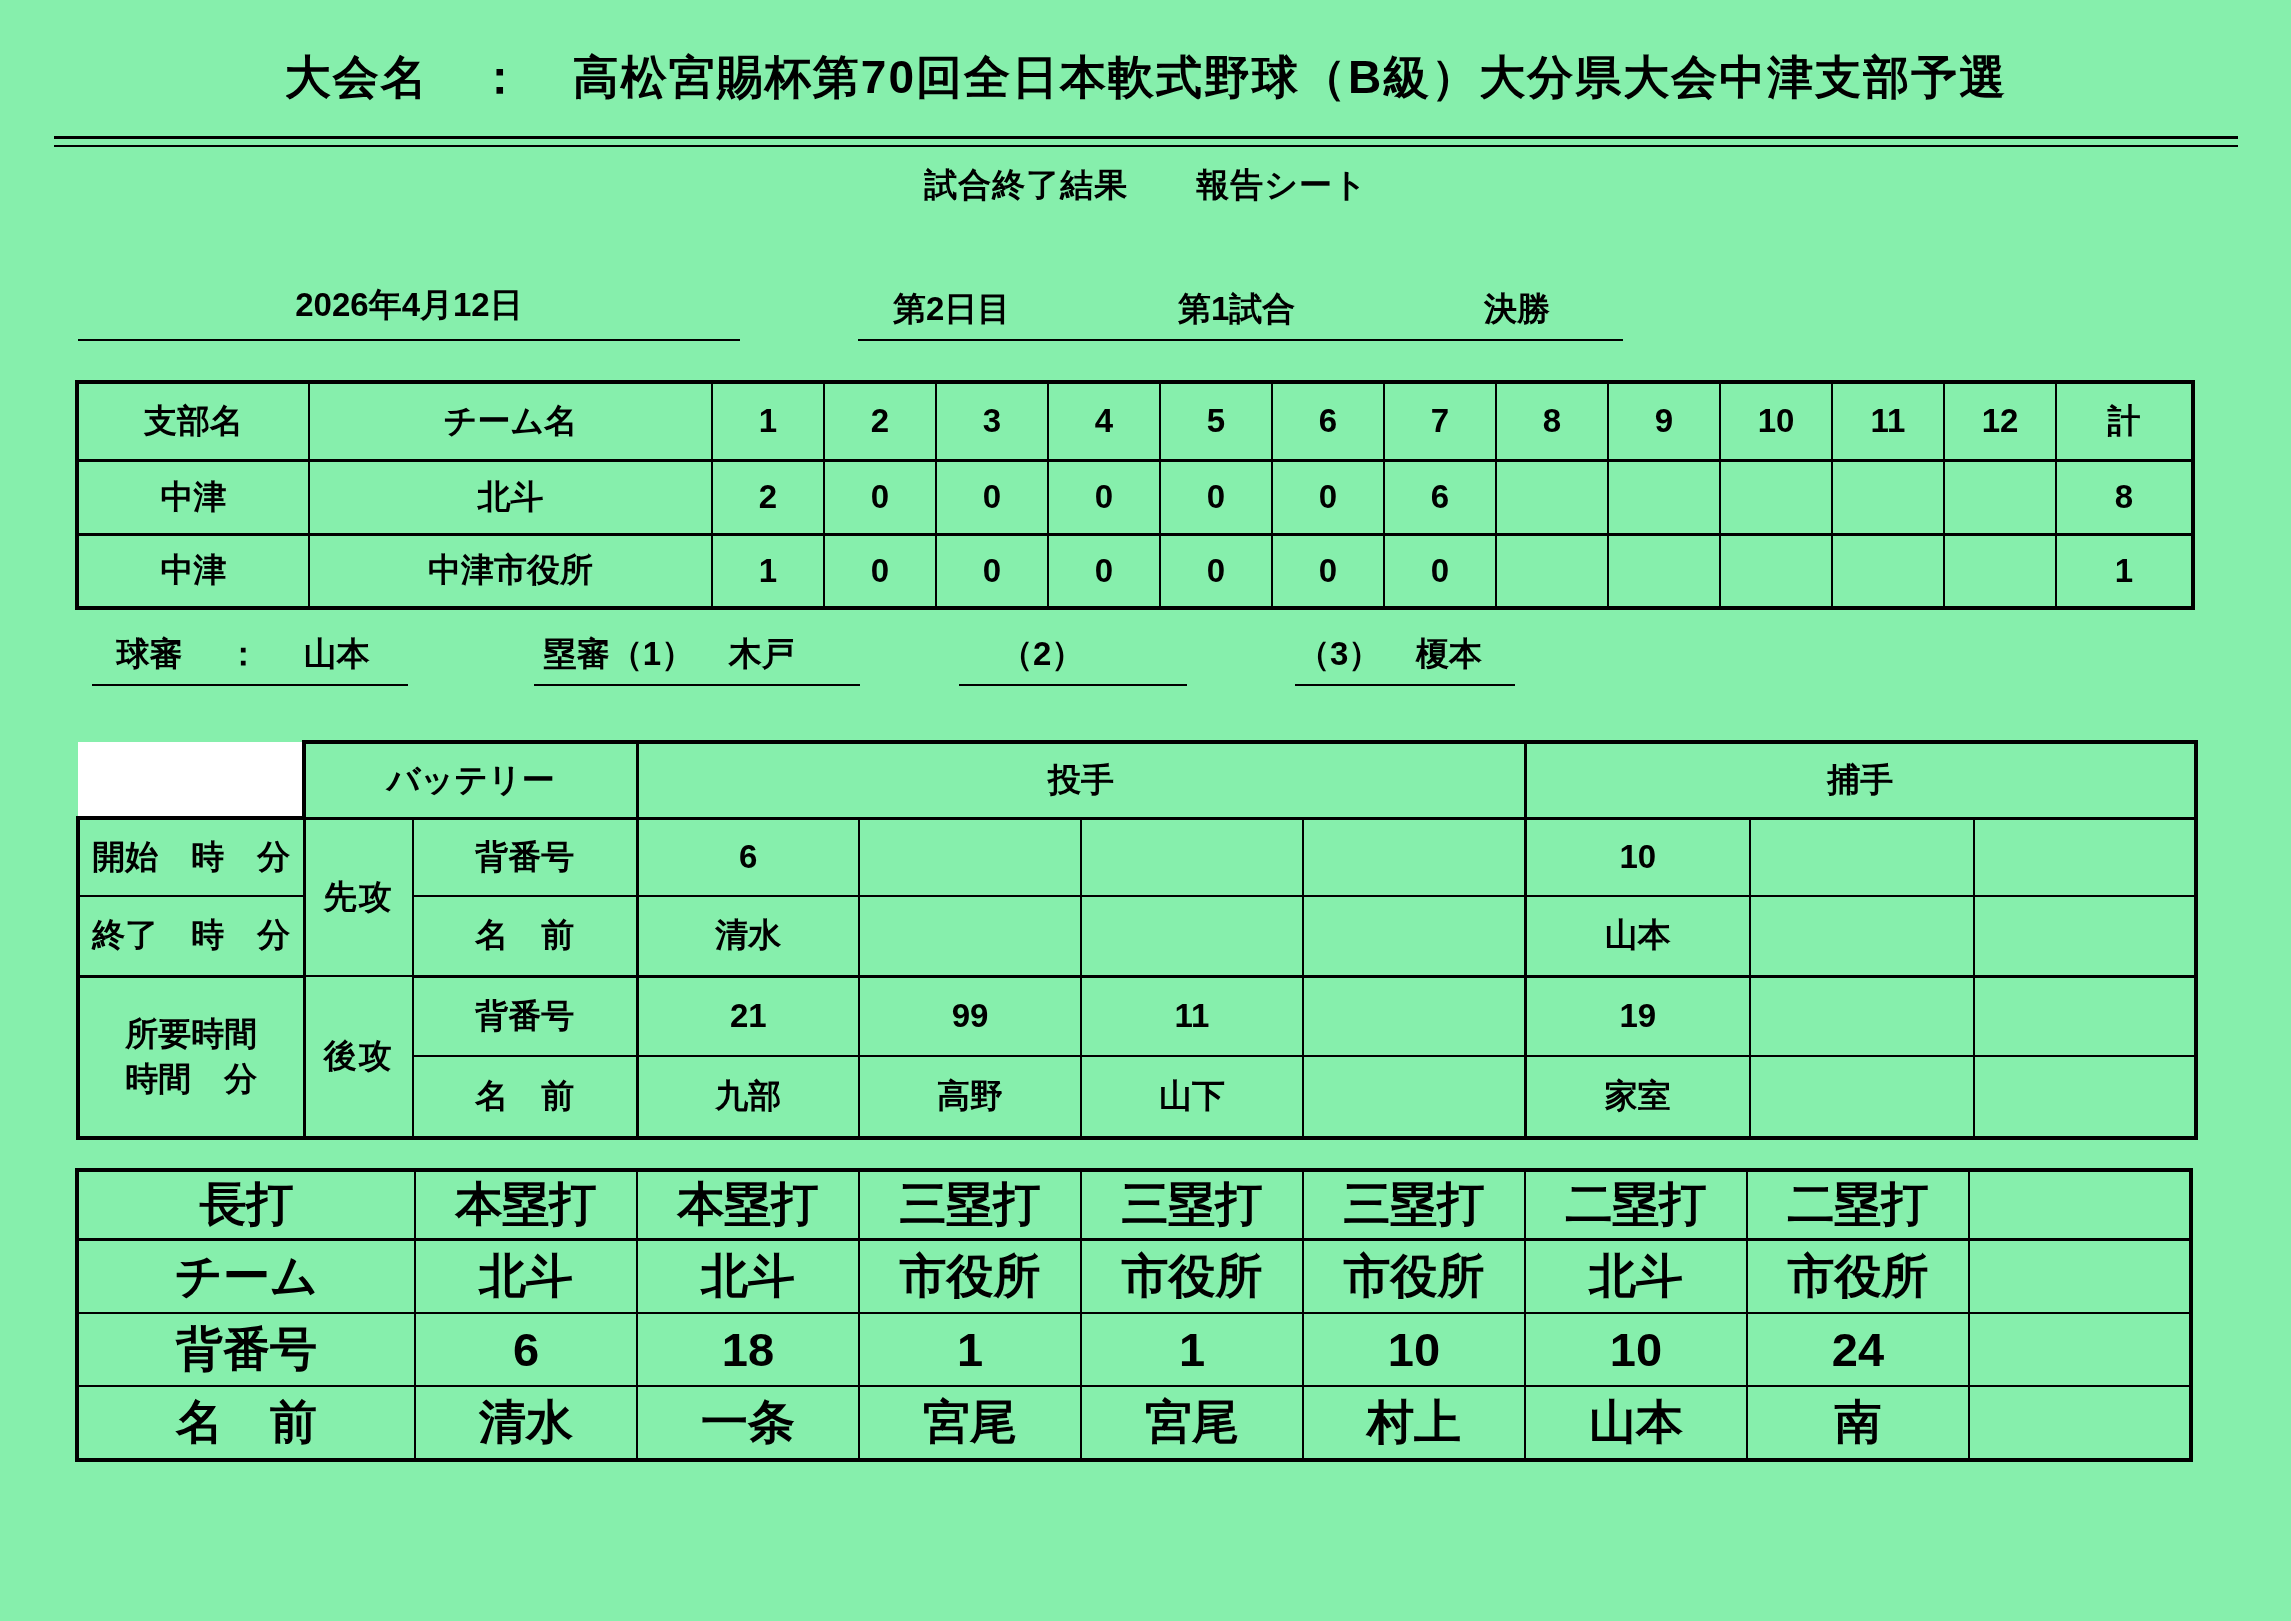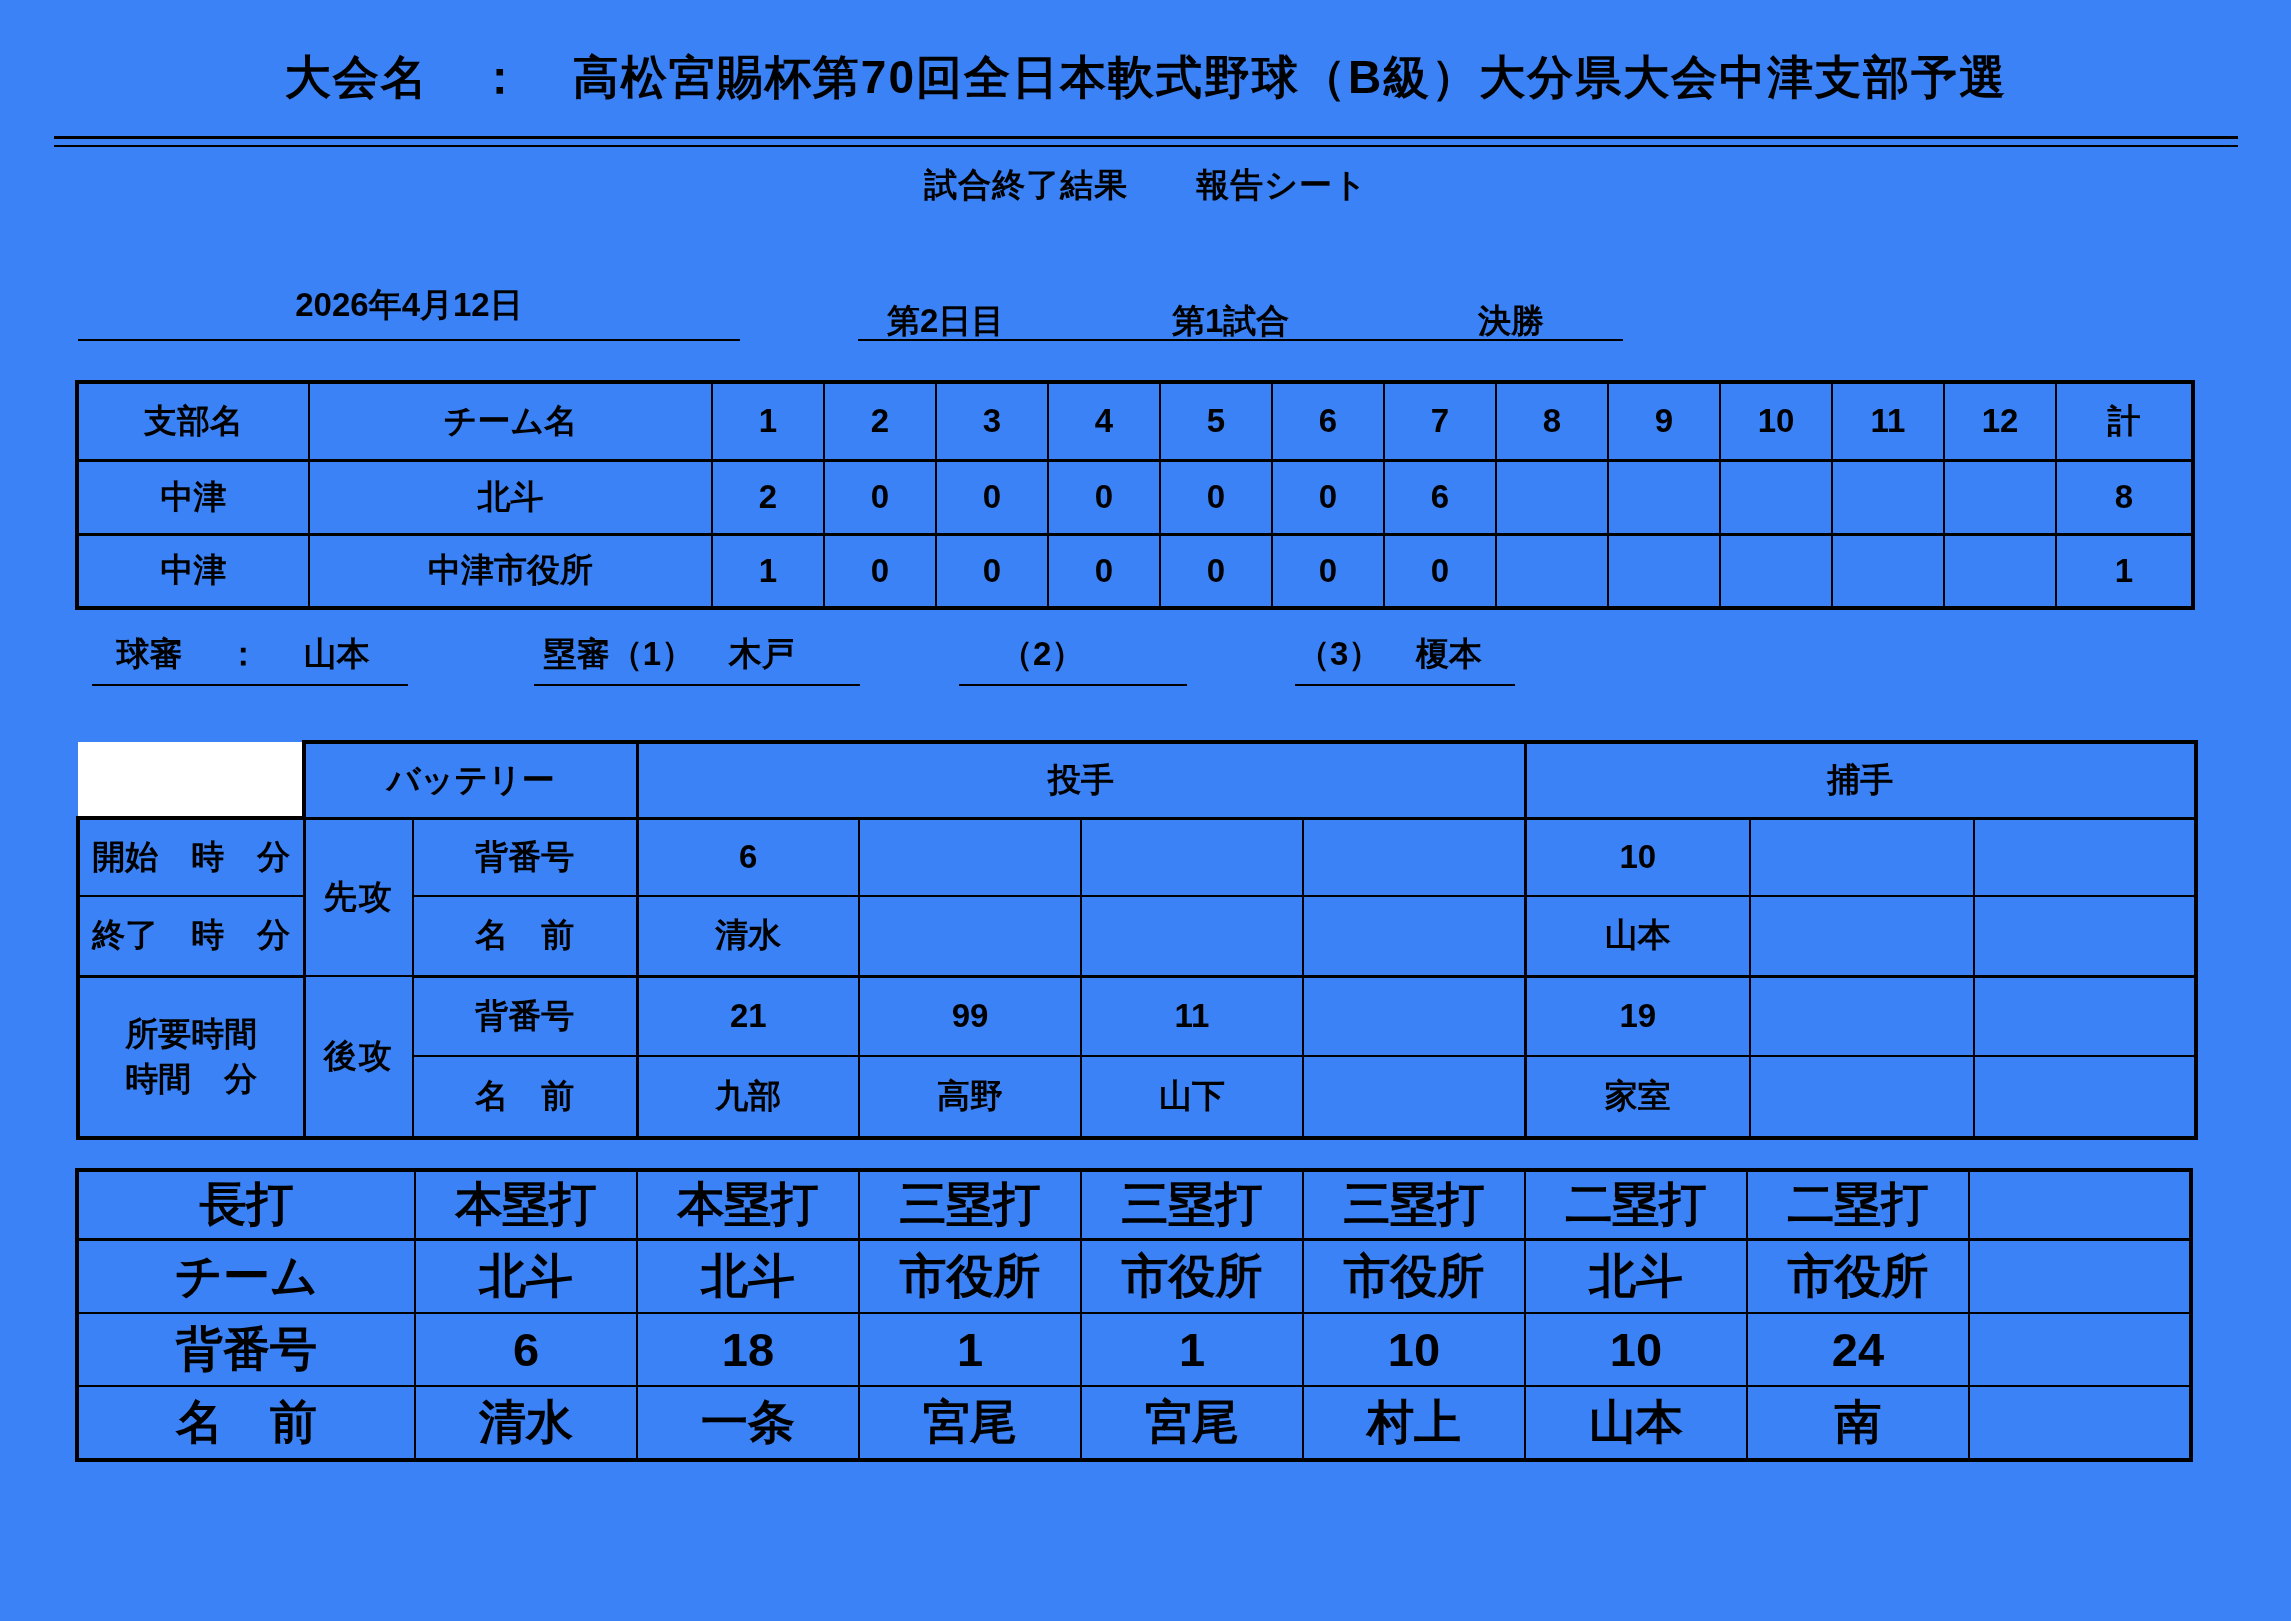--- a/index.html
+++ b/index.html
@@ -1,29 +1,29 @@
 <!DOCTYPE html>
 <html><head>
 <meta charset="utf-8">
 <style>
   html,body{margin:0;padding:0;background:#e8e8e8;}
   .page{
-    position:relative;width:2292px;height:1621px;background:#3b82f6;color:#000000;
+    position:relative;width:2292px;height:1621px;background:#86efac;color:#000000;
     font-family:"Liberation Sans","DejaVu Sans",sans-serif;font-weight:bold;overflow:hidden;
   }
   .title{position:absolute;top:47px;left:0;width:100%;text-align:center;font-size:46px;letter-spacing:2px;white-space:nowrap;}
   .rule{position:absolute;left:54px;width:2184px;height:0;}
   .rule1{top:136px;border-top:3.9px solid #000;}
   .rule2{top:145px;border-top:2px solid #000;}
   .subtitle{position:absolute;top:163px;left:0;width:100%;text-align:center;font-size:33px;letter-spacing:1px;}
 
   .dseg{position:absolute;top:280px;height:59px;border-bottom:2.9px solid #000;font-size:33px;line-height:49px;}
   .date-seg{left:78px;width:662px;text-align:center;}
   .mid-seg{left:858px;width:765px;}
-  .mid-seg span{position:absolute;top:16px;white-space:nowrap;}
+  .mid-seg span{position:absolute;top:4px;white-space:nowrap;margin-left:6px;}
   .pos-day{left:29px;}
   .pos-game{left:314px;}
   .pos-round{left:620px;}
   .venue{position:absolute;left:1688px;top:282px;font-size:34px;white-space:nowrap;}
 
   table{border-collapse:collapse;table-layout:fixed;position:absolute;}
   td{border:2px solid #000;text-align:center;vertical-align:middle;padding:0;overflow:hidden;white-space:nowrap;}
 
   .score-table{left:75px;top:380px;width:2113px;}
   .score-table td{font-size:33px;}

